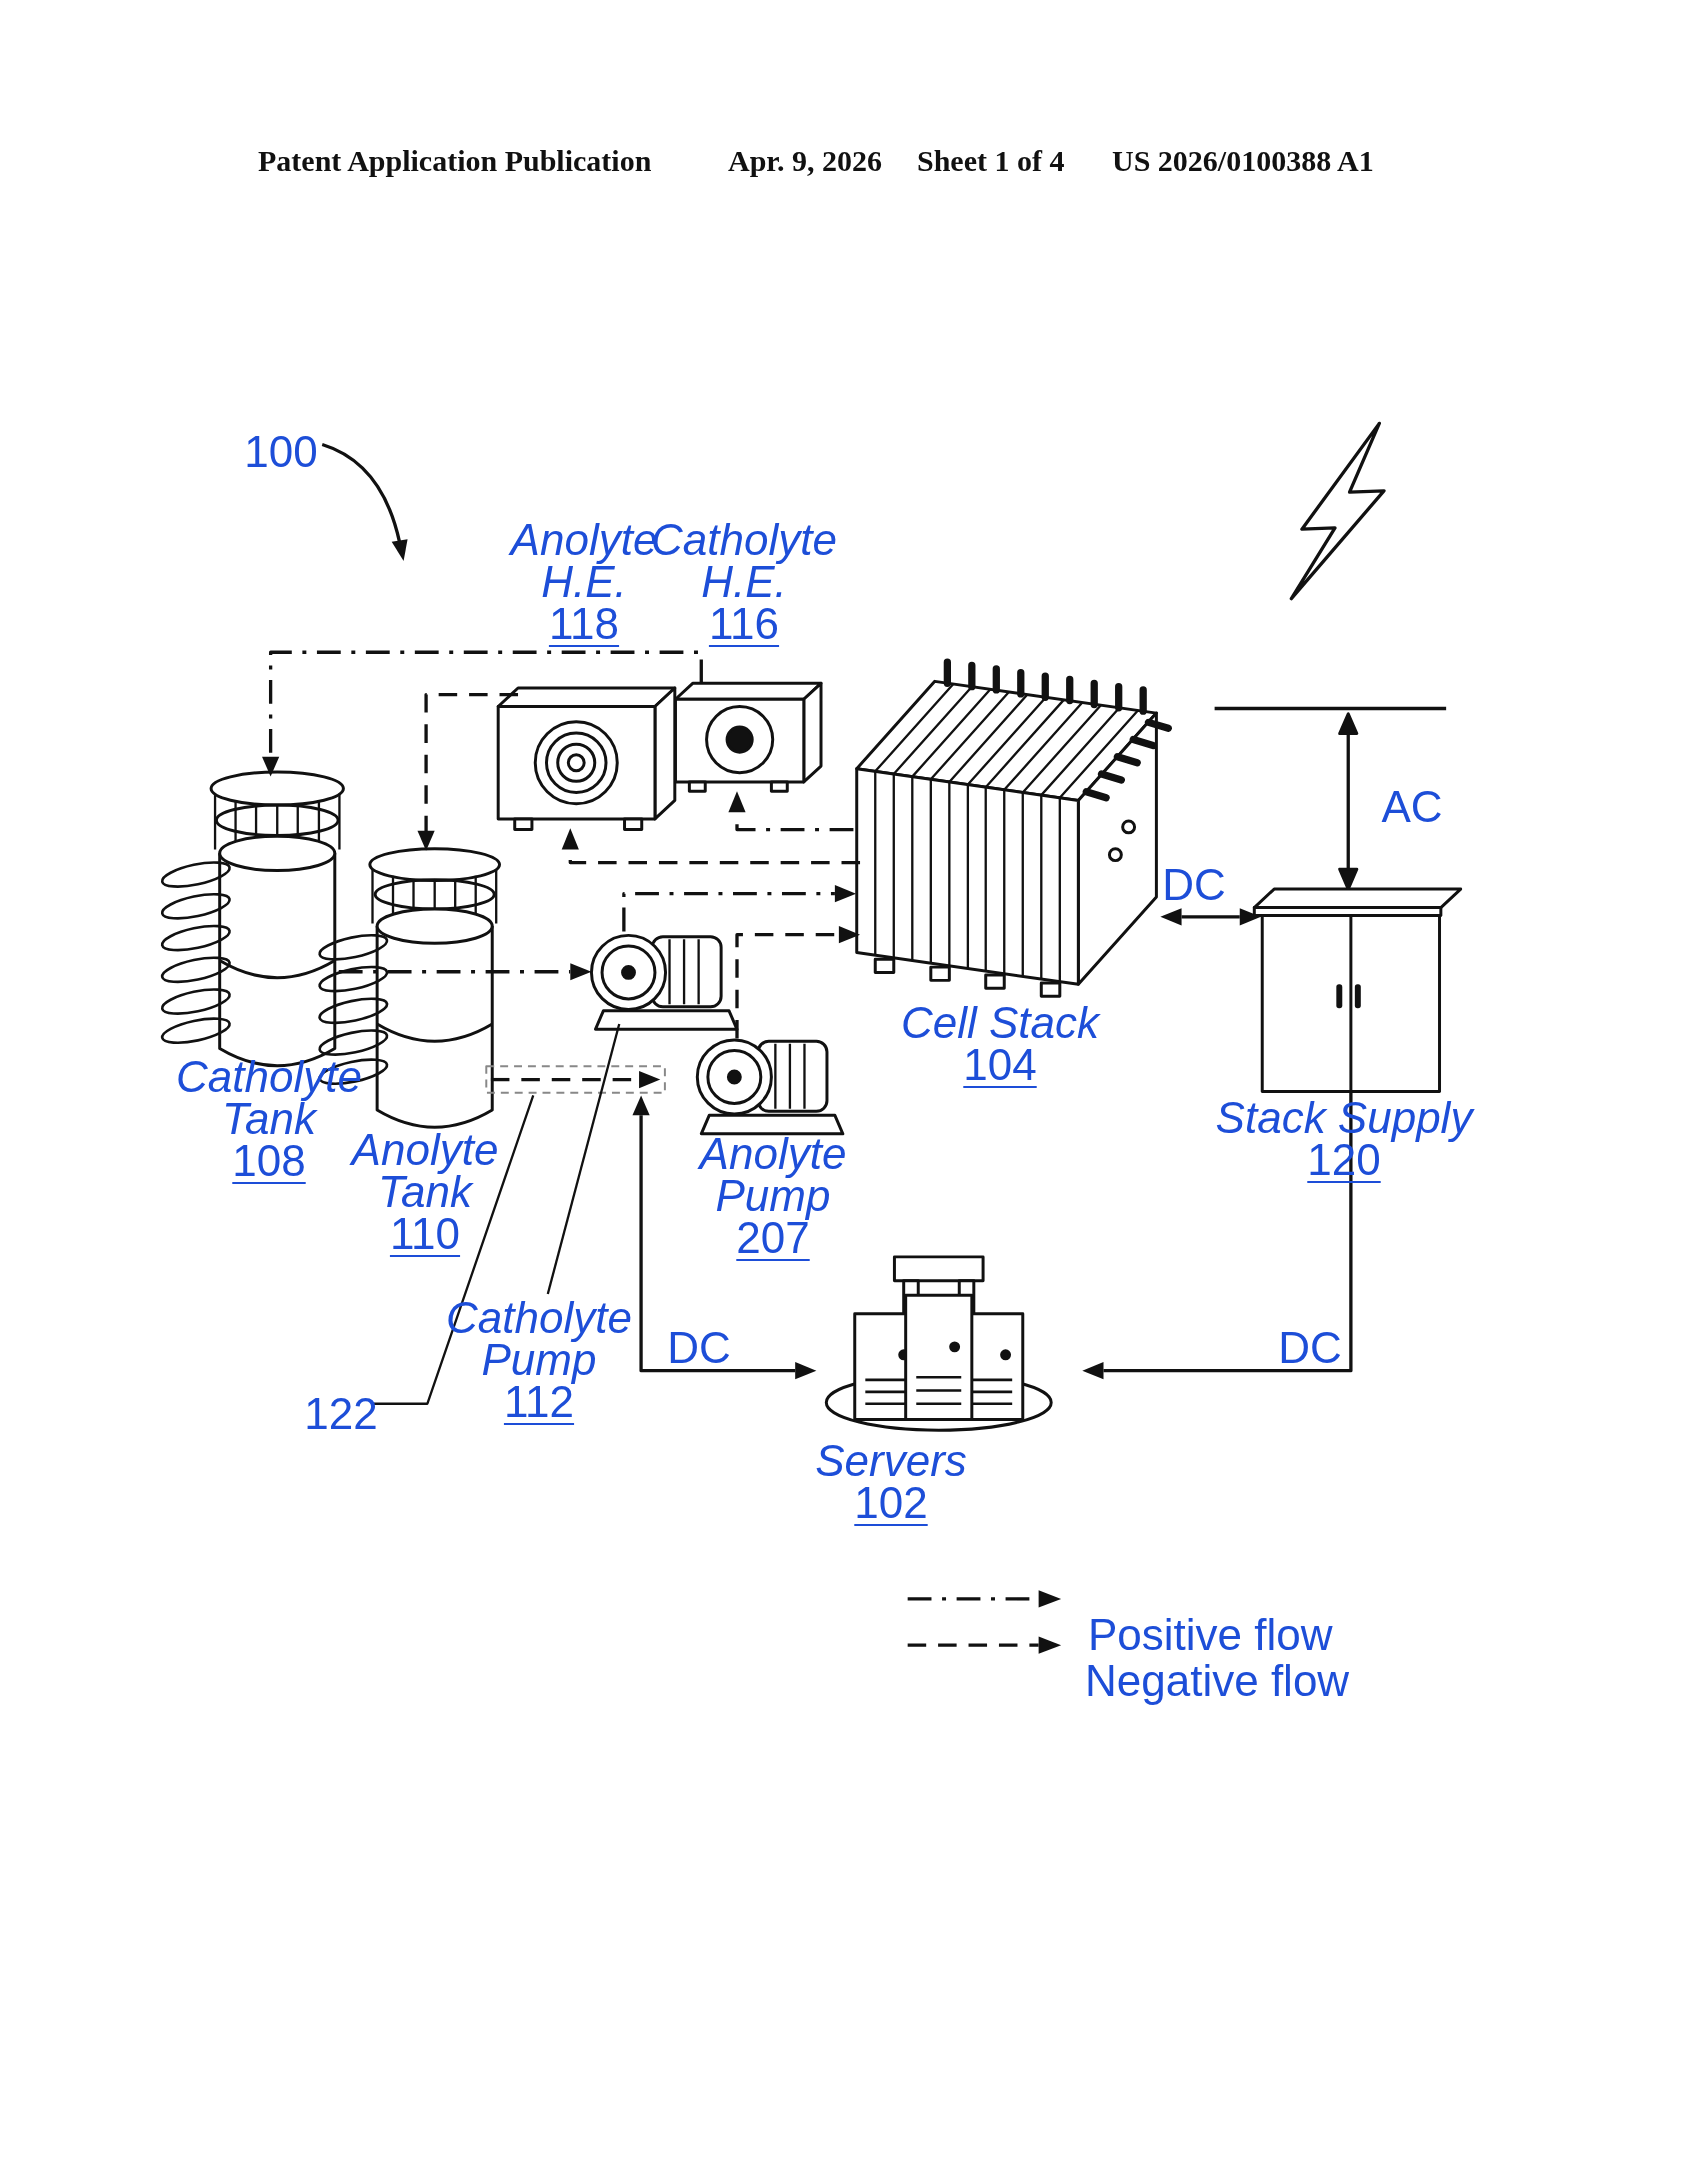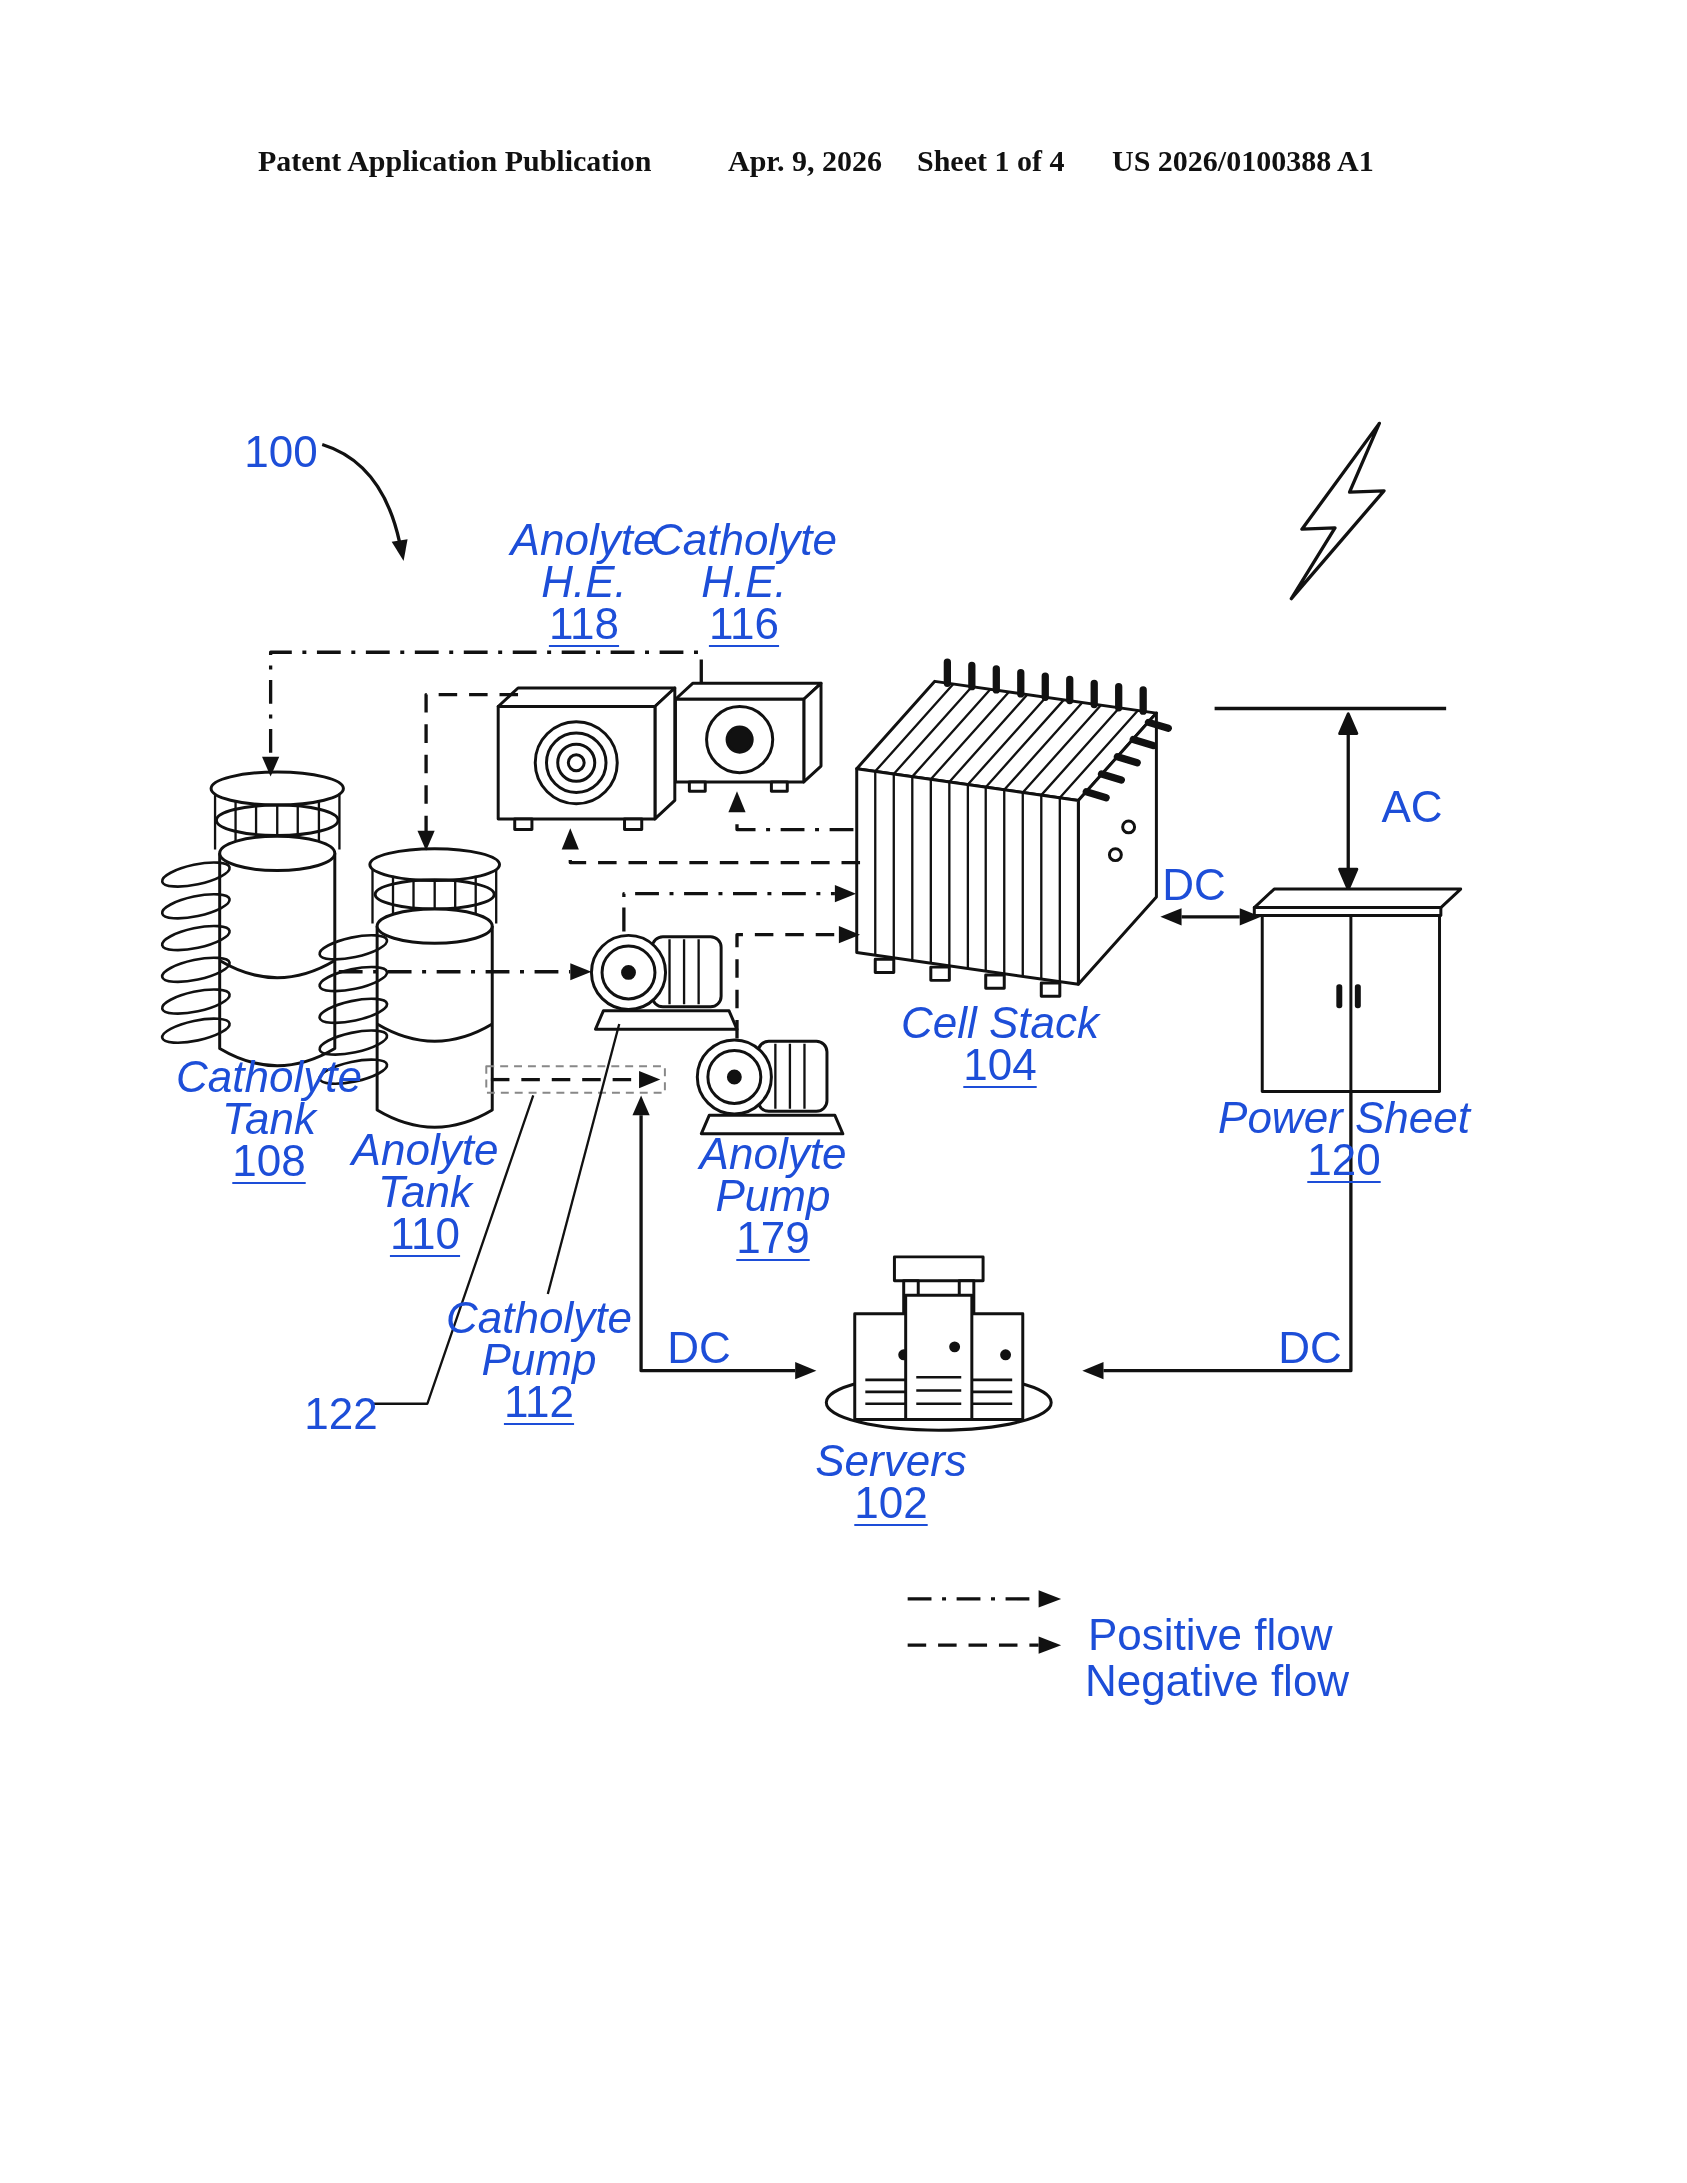--- a/index.html
+++ b/index.html
@@ -270,40 +270,40 @@
   <div class="lbl" style="left:1194px;top:864px">
     <span>DC</span>
   </div>
 
   <div class="lbl" style="left:1000px;top:1002px">
     <span class="lines">Cell Stack</span>
     <span class="ref">104</span>
   </div>
 
   <div class="lbl" style="left:1344px;top:1097px">
-    <span class="lines">Power Sheet</span>
+    <span class="lines">Stack Supply</span>
     <span class="ref">120</span>
   </div>
 
   <div class="lbl" style="left:269px;top:1056px">
     <span class="lines">Catholyte
 Tank</span>
     <span class="ref">108</span>
   </div>
 
   <div class="lbl" style="left:425px;top:1129px">
     <span class="lines">Anolyte
 Tank</span>
     <span class="ref">110</span>
   </div>
 
   <div class="lbl" style="left:773px;top:1133px">
     <span class="lines">Anolyte
 Pump</span>
-    <span class="ref">179</span>
+    <span class="ref">207</span>
   </div>
 
   <div class="lbl" style="left:539px;top:1297px">
     <span class="lines">Catholyte
 Pump</span>
     <span class="ref">112</span>
   </div>
 
   <div class="lbl" style="left:341px;top:1393px">
     <span>122</span>

